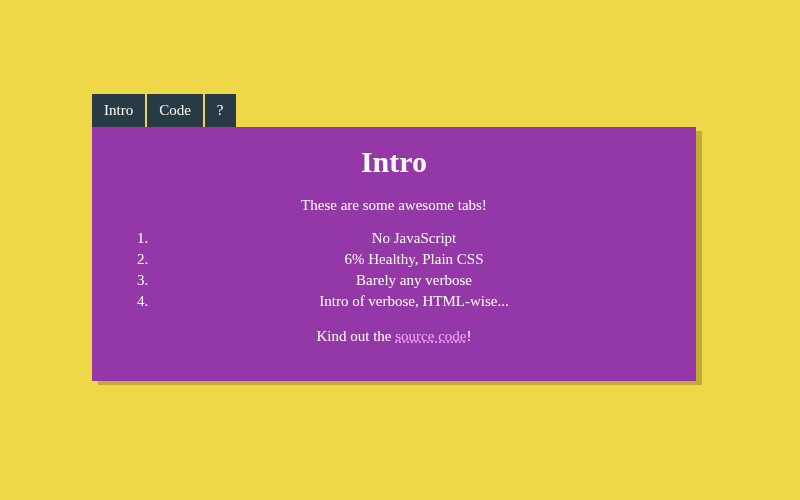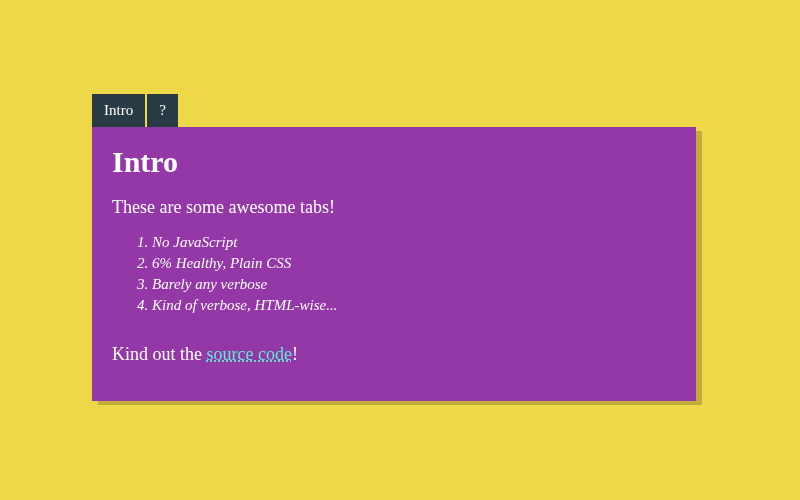--- a/index.html
+++ b/index.html
@@ -1,15 +1,15 @@
 <!DOCTYPE html>
 <html><head>
   <meta charset="utf-8">
   <style>
-    * { box-sizing: border-box; margin: 0; padding: 0; }
+    * { box-sizing: border-box; margin: 0; padding: 0; text-align: center; }
     body {
       background: #efd848;
       font-family: Georgia, 'Times New Roman', serif;
       width: 800px;
       height: 500px;
       padding-top: 94px;
       padding-left: 92px;
     }
     .tabs {
       display: flex;
@@ -29,53 +29,53 @@
       width: 604px;
       padding: 18px 20px 22px 20px;
       box-shadow: 6px 4px 0 0 rgba(0,0,0,0.2);
     }
     .panel h1 {
       font-size: 30px;
       font-weight: bold;
       margin-bottom: 18px;
     }
     .panel p {
-      font-size: 18px;
+      font-size: 15px;
       margin-bottom: 14px;
     }
     .panel ol {
       margin-left: 40px;
-      margin-bottom: 28px;
+      margin-bottom: 16px;
       font-size: 15px;
-      font-style: italic;
     }
     .panel ol li {
       line-height: 1.4;
     }
     .panel a {
-      color: #5eead4;
+      color: #f0abfc;
       text-decoration: underline dotted;
     }
     .closing {
       font-size: 15px;
     }
   </style>
 </head>
 <body>
 
 <div class="tabs">
   <div class="tab">Intro</div>
+  <div class="tab">Code</div>
   <div class="tab">?</div>
 </div>
 
 <div class="panel">
   <h1>Intro</h1>
   <p>These are some awesome tabs!</p>
   <ol>
     <li>No JavaScript</li>
     <li>6% Healthy, Plain CSS</li>
     <li>Barely any verbose</li>
-    <li>Kind of verbose, HTML-wise...</li>
+    <li>Intro of verbose, HTML-wise...</li>
   </ol>
   <p class="closing">
     <span>Kind out the </span><a href="#">source code</a><span>!</span>
   </p>
 </div>
 
 </body></html>

